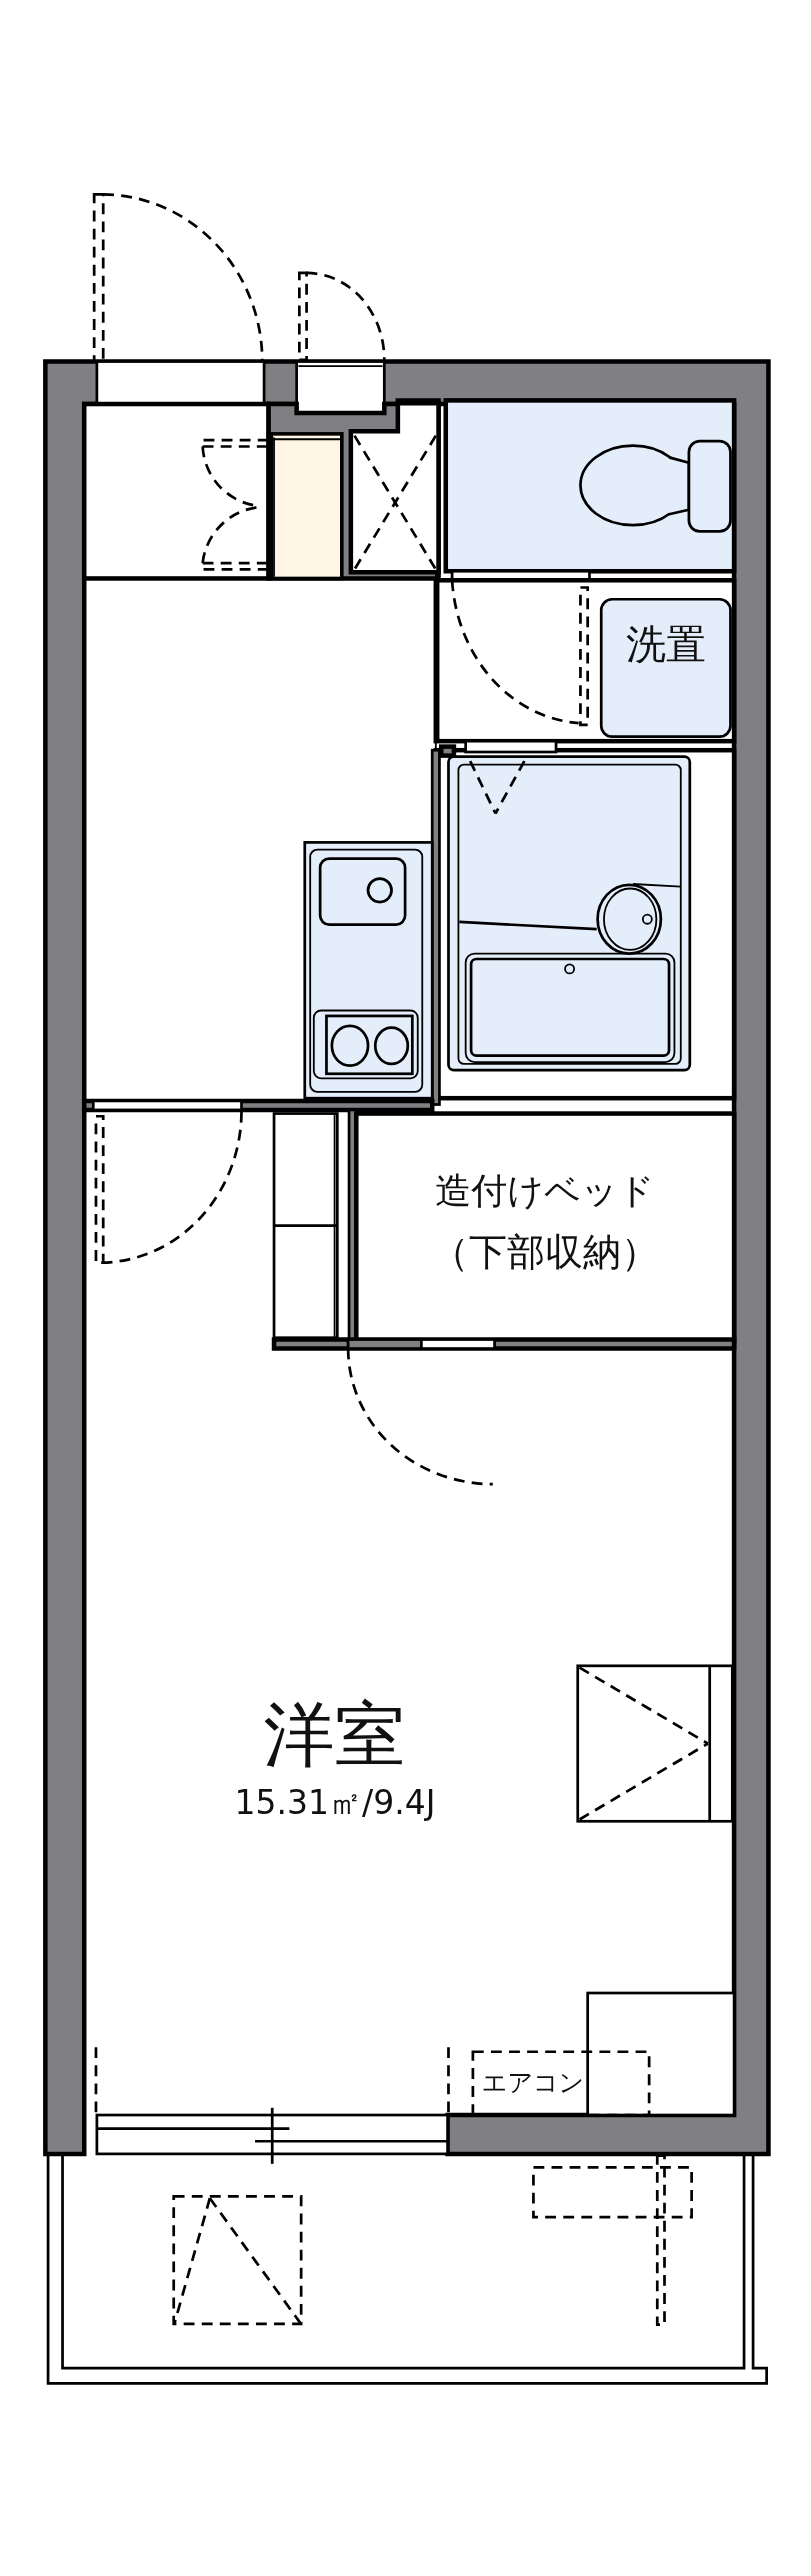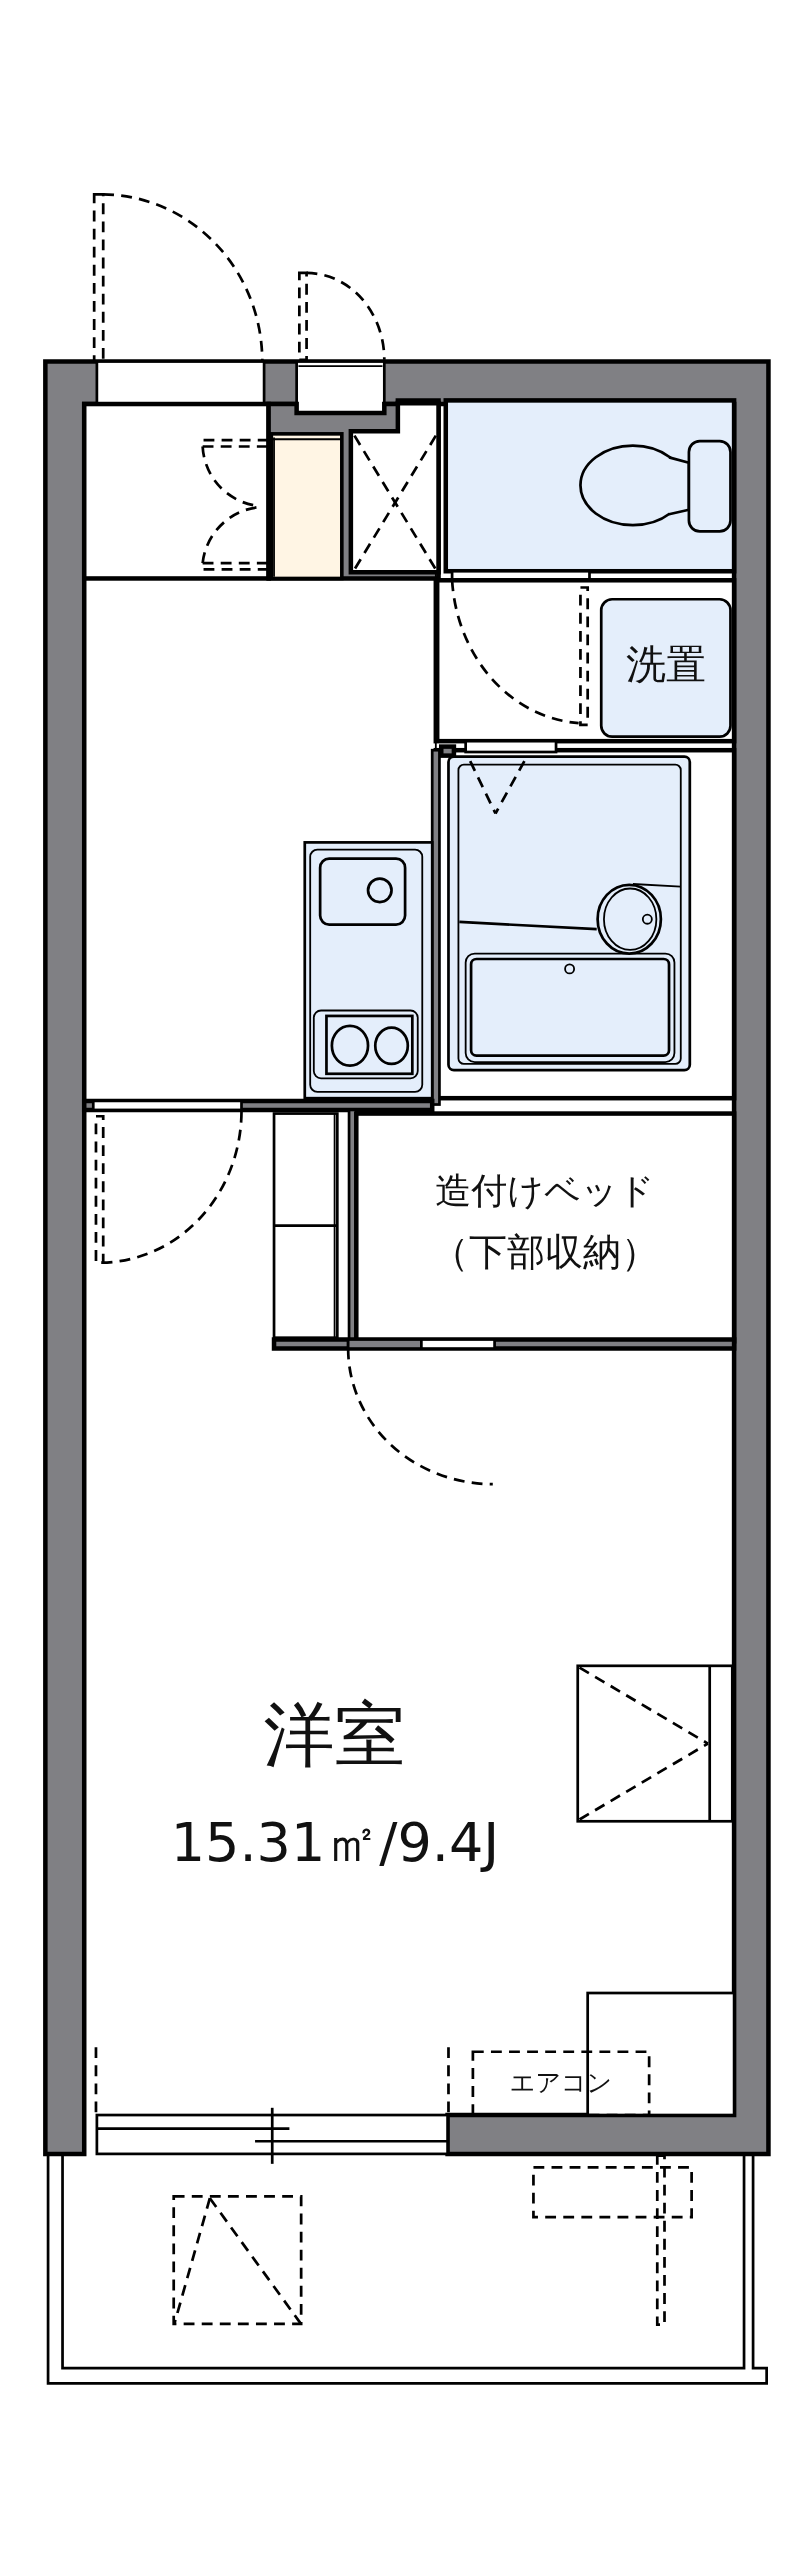--- a/index.html
+++ b/index.html
@@ -183,22 +183,22 @@
       <line x1="232" y1="2432" x2="193" y2="2570" class="dash"></line>
       <line x1="232" y1="2432" x2="332" y2="2570" class="dash"></line>
     </g>
     <g>
       <rect x="590" y="2398" width="175" height="55" class="dash"></rect>
       <rect x="727" y="2385" width="8" height="187" class="dash"></rect>
     </g>
   </g>
 </svg>
 
-<div class="label" style="left:607px; top:644px; width:118px; font-size:40px;">洗置</div>
+<div class="label" style="left:607px; top:624px; width:118px; font-size:40px;">洗置</div>
 
 <div class="label" style="left:362px; top:1173px; width:366px; font-size:36px;">造付けベッド</div>
 <div class="label" style="left:362px; top:1233px; width:366px; font-size:38px;">（下部収納）</div>
 
 <div class="label" style="left:199px; top:1699px; width:271px; font-size:71px;">洋室</div>
-<div class="label" style="left:136px; top:1786px; width:398px; font-size:54px;margin-top:30px;">15.31㎡/9.4J</div>
-
-<div class="label" style="left:473px; top:2070px; width:176px; font-size:25px;">エアコン</div>
+<div class="label" style="left:136px; top:1786px; width:398px; font-size:33px;">15.31㎡/9.4J</div>
+
+<div class="label" style="left:445px; top:2070px; width:176px; font-size:25px;">エアコン</div>
 
 
 </body></html>

